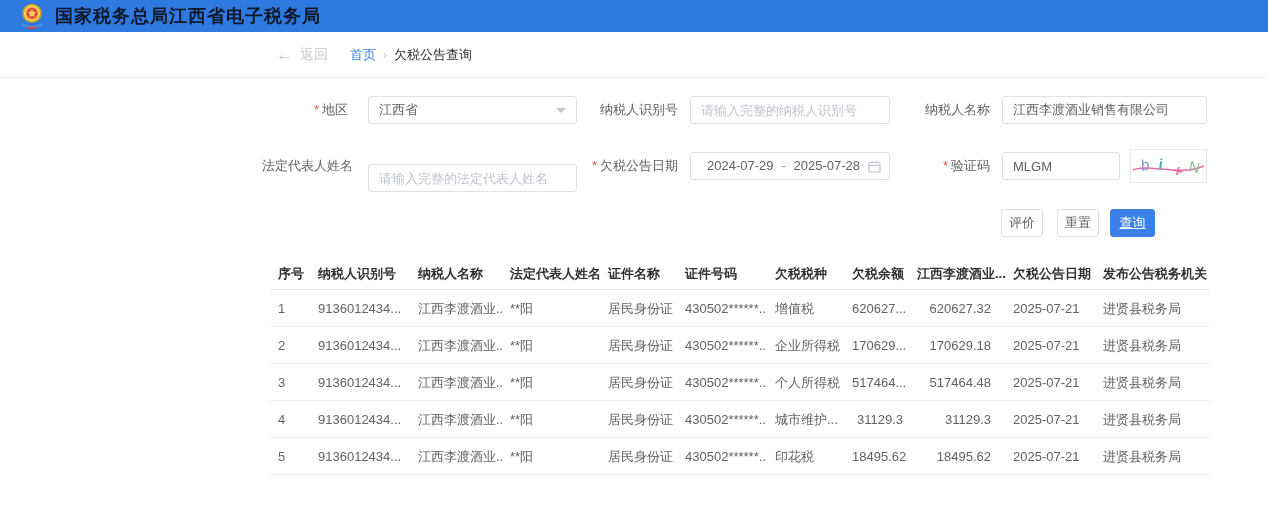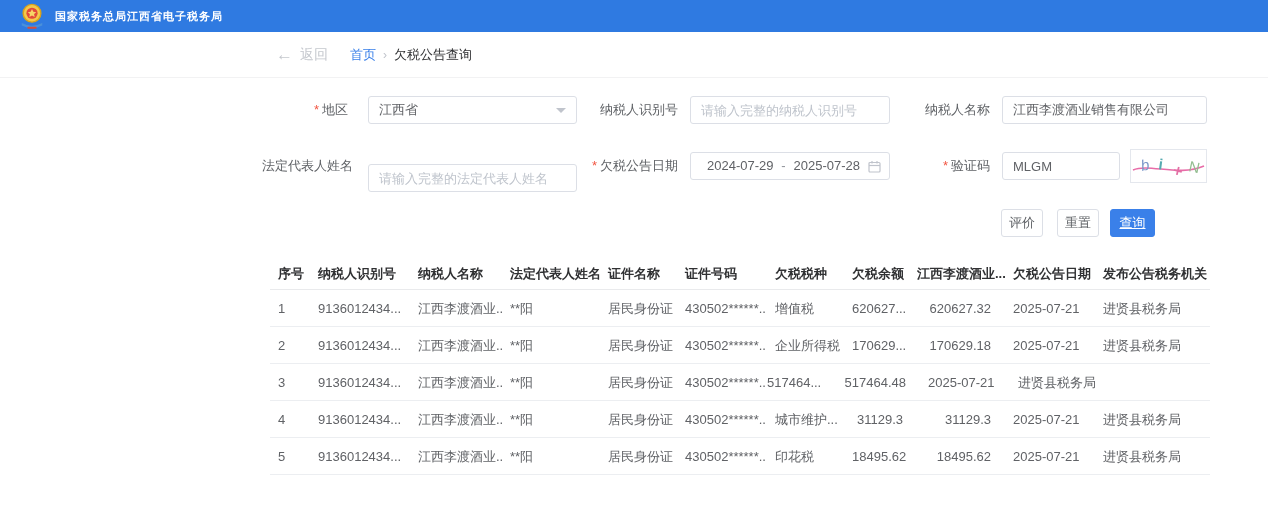--- a/index.html
+++ b/index.html
@@ -10,21 +10,21 @@
     font-family:"Liberation Sans","DejaVu Sans",sans-serif;
     overflow:hidden;
     color:#606266;
   }
   
   .topbar {
     position:absolute; left:0; top:0; width:1268px; height:32px;
     background:#2f7ae1; display:flex; align-items:center; padding-left:18px;
   }
   .topbar .logo { width:28px; height:28px; margin-top:2px; }
-  .topbar .title { color:#ffffff; font-size:11px; font-weight:bold; margin-left:9px; letter-spacing:1px; }
+  .topbar .title { color:#0f172a; font-size:18px; font-weight:bold; margin-left:9px; letter-spacing:1px; }
   
   .crumbbar {
     position:absolute; left:0; top:32px; width:1268px; height:46px;
     background:#ffffff; border-bottom:1px solid #f2f2f3;
     display:flex; align-items:center; padding-left:276px; font-size:13px;
   }
   .back-arrow { color:#c5c8ce; font-size:17px; line-height:1; cursor:pointer; }
   .back-label { color:#c5c8ce; font-size:14px; margin-left:7px; cursor:pointer; }
   .crumb-home { color:#3a80e9; margin-left:22px; cursor:pointer; }
   .crumb-sep { color:#c0c4cc; margin:0 7px; font-size:12px; }
@@ -187,20 +187,21 @@
         <div class="td" style="width: 90px;">2025-07-21</div>
         <div class="td" style="width: 115px;">进贤县税务局</div>
       </div>
       <div class="tr">
         <div class="td" style="width: 40px;">3</div>
         <div class="td" style="width: 100px;">9136012434...</div>
         <div class="td" style="width: 92px;">江西李渡酒业...</div>
         <div class="td" style="width: 98px;">**阳</div>
         <div class="td" style="width: 77px;">居民身份证</div>
         <div class="td" style="width: 90px;">430502******...</div>
+        <div class="td" style="width: 85px;">个人所得税</div>
         <div class="td num" style="width: 65px;">517464...</div>
         <div class="td num" style="width: 88px;">517464.48</div>
         <div class="td" style="width: 90px;">2025-07-21</div>
         <div class="td" style="width: 115px;">进贤县税务局</div>
       </div>
       <div class="tr">
         <div class="td" style="width: 40px;">4</div>
         <div class="td" style="width: 100px;">9136012434...</div>
         <div class="td" style="width: 92px;">江西李渡酒业...</div>
         <div class="td" style="width: 98px;">**阳</div>

